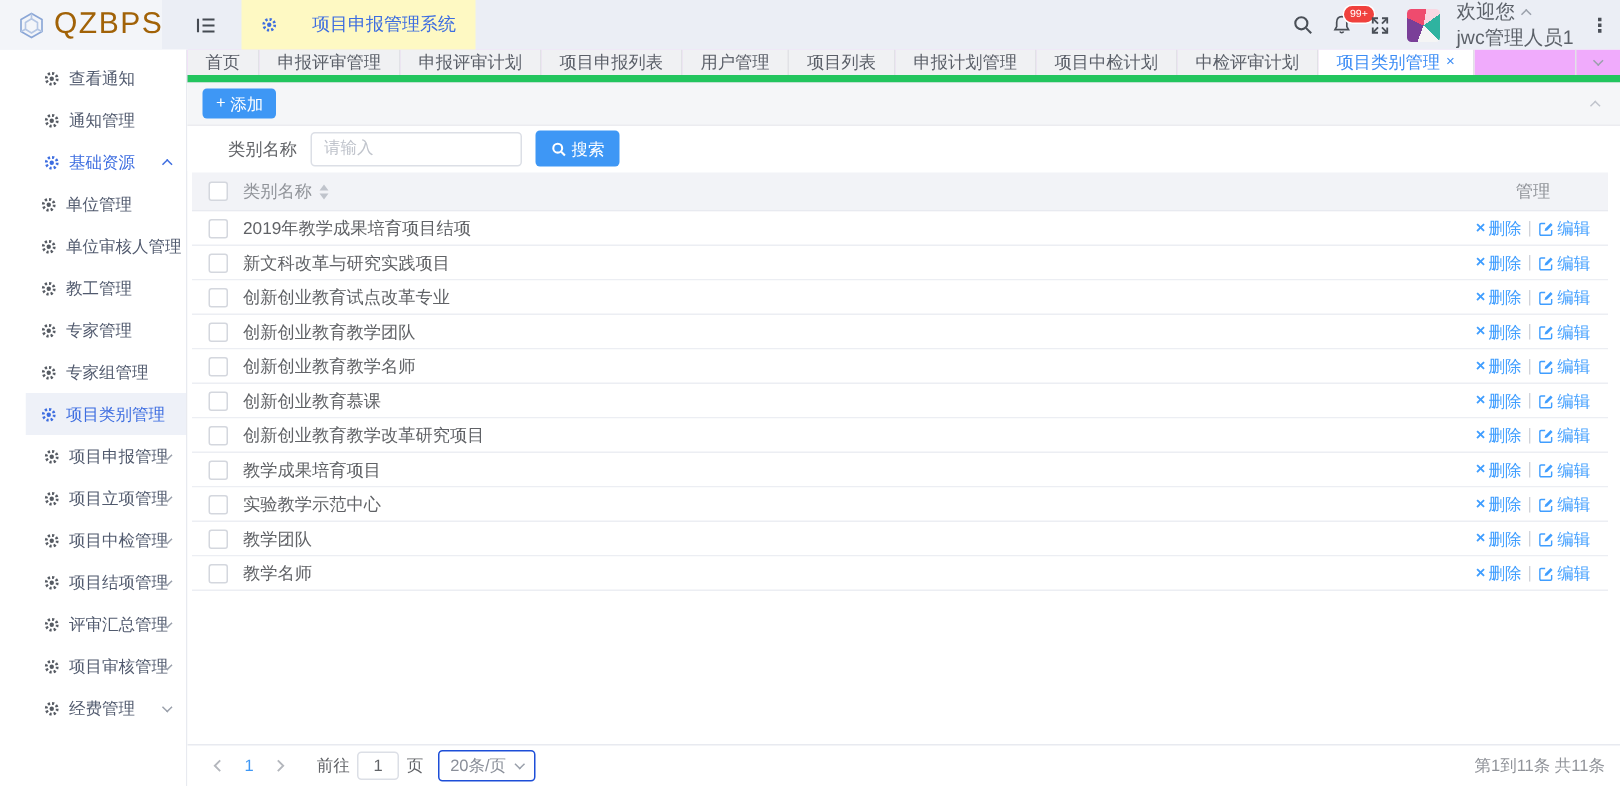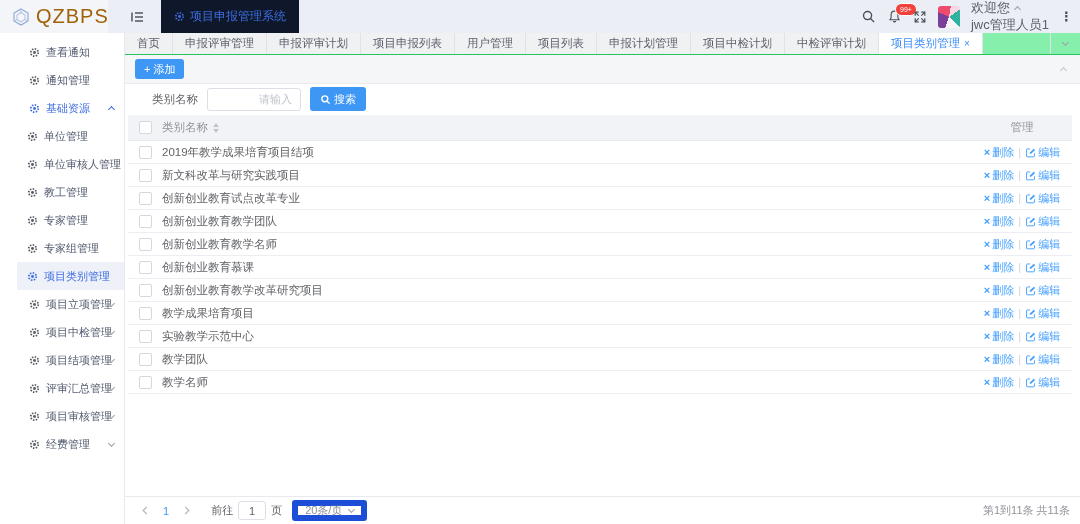--- a/index.html
+++ b/index.html
@@ -5,21 +5,21 @@
   * { margin:0; padding:0; box-sizing:border-box; }
   html,body { width:1080px; height:524px; overflow:hidden; }
   body { font-family:"Liberation Sans","DejaVu Sans",sans-serif; font-size:12px; color:#515a6e; background:#fff; }
   .app { display:flex; flex-direction:column; width:1080px; height:524px; }
 
   
   .header { flex:0 0 33px; background:#ebeef5; display:flex; align-items:center; position:relative; }
   .logo { width:108px; height:33px; background:#f3f5f9; display:flex; align-items:center; padding-left:11px; gap:5px; }
   .logo-text { color:#a16207; font-size:20px; letter-spacing:1px; }
   .collapse-btn { margin-left:22px; display:flex; align-items:center; cursor:pointer; color:#454a52; }
-  .nav-item { margin-left:16px; height:33px; background:#0f172a; display:flex; align-items:center; gap:5px; padding:0 13px; color:#3d6de0; cursor:pointer; font-size:12px; }
+  .nav-item { margin-left:16px; height:33px; background:#fef9c3; display:flex; align-items:center; gap:23px; padding:0 13px; color:#3d6de0; cursor:pointer; font-size:12px; }
   .header-right { margin-left:auto; display:flex; align-items:center; gap:11px; padding-right:7px; }
   .hicon { color:#4a4f57; display:flex; align-items:center; cursor:pointer; position:relative; }
   .badge { position:absolute; top:-6px; left:8px; background:#f0413d; color:#fff; font-size:7px; line-height:1; padding:2px 4px; border-radius:7px; border:1px solid #fff; }
   .avatar { width:22px; height:22px; border-radius:3px; background:conic-gradient(from 200deg at 50% 50%, #7a3f98 0deg 95deg, #ef4b6e 95deg 170deg, #f8d7e2 170deg 215deg, #2fb3a0 215deg 295deg, #f5f5f5 295deg 360deg); cursor:pointer; }
   .user-block { display:flex; flex-direction:column; line-height:1.25; font-size:13px; color:#5c6169; cursor:pointer; }
   .user-line1 { display:flex; align-items:center; gap:5px; }
   .dots { font-size:13px; color:#4a4f57; cursor:pointer; font-weight:bold; }
 
   
   .body { flex:1; display:flex; min-height:0;margin-left:17px; }
@@ -32,36 +32,36 @@
   .gear-wrap { display:flex; align-items:center; flex:0 0 auto; }
 
   .chev { display:inline-block; width:5px; height:5px; border-right:1.2px solid currentColor; border-bottom:1.2px solid currentColor; }
   .chev.down { transform:rotate(45deg); margin-top:-2px; }
   .chev.up { transform:rotate(-135deg); margin-top:2px; }
   .chev.grey { color:#9aa0ab; }
 
   .main { flex:1; display:flex; flex-direction:column; min-width:0; background:#fff; }
 
   
-  .tabbar { flex:0 0 22px; background:#86efac; display:flex; align-items:stretch; border-bottom:1px solid #22c55e; font-size:11.5px; color:#5a5f68; }
+  .tabbar { flex:0 0 22px; background:#f0abfc; display:flex; align-items:stretch; border-bottom:5px solid #22c55e; font-size:11.5px; color:#5a5f68; }
   .tab { display:flex; align-items:center; gap:4px; padding:0 12px; background:#f0f1f3; border-right:1px solid #e1e2e6; cursor:pointer; white-space:nowrap; }
   .tab.active { background:#fff; color:#3d8df5; }
   .tab-close { font-size:10px; color:#3d8df5; cursor:pointer; }
   .tab-spacer { flex:1; }
   .tab-dd { flex:0 0 30px; border-left:1px solid #e1e2e6; display:flex; align-items:center; justify-content:center; cursor:pointer; color:#9aa0ab; }
 
   
   .toolbar { flex:0 0 29px; background:#f5f6f8; border-bottom:1px solid #ececf0; display:flex; align-items:center; padding:0 10px; }
   .btn-add { background:#3e97f5; color:#fff; border:none; height:20px; padding:0 9px; border-radius:3px; display:flex; align-items:center; gap:3px; font-size:11px; cursor:pointer; font-family:inherit; }
   .panel-collapse { margin-left:auto; color:#c0c4cc; display:flex; align-items:center; padding-right:4px; cursor:pointer; }
 
   
   .search-row { flex:0 0 30px; display:flex; align-items:center; padding-left:27px; gap:9px; background:#fff; }
   .search-label { color:#606266; font-size:11.5px; }
-  .search-input { width:94px; height:23px; border:1px solid #dcdfe6; border-radius:3px; padding:0 8px; font-size:11px; color:#606266; outline:none; font-family:inherit;text-align:right; }
+  .search-input { width:141px; height:23px; border:1px solid #dcdfe6; border-radius:3px; padding:0 8px; font-size:11px; color:#606266; outline:none; font-family:inherit; }
   .search-input::placeholder { color:#c0c4cc; }
   .btn-search { background:#3e97f5; color:#fff; border:none; height:24px; padding:0 10px; border-radius:3px; display:flex; align-items:center; gap:3px; font-size:11px; cursor:pointer; font-family:inherit; }
 
   
   .table { margin:1px 8px 0 3px; font-size:11.5px; }
   .thead { display:flex; align-items:center; height:26px; background:#f2f3f7; border-bottom:1px solid #e8eaf0; color:#909399; }
   .trow { display:flex; align-items:center; height:23px; border-bottom:1px solid #eceef3; color:#606266; background:#fff; }
   .col-cb { flex:0 0 34px; display:flex; justify-content:center; align-items:center; }
   .col-name { flex:1; display:flex; align-items:center; gap:5px; overflow:hidden; white-space:nowrap; }
   .col-manage { flex:0 0 100px; text-align:center; }
@@ -75,21 +75,21 @@
   .sep { color:#d0d3da; }
 
   .filler { flex:1; }
 
   
   .pagebar { flex:0 0 28px; border-top:1px solid #e8eaf0; display:flex; align-items:center; padding:0 10px; font-size:11px; color:#606266; background:#fff; }
   .pg-arrow { color:#b4b7bd; padding:0 6px; cursor:pointer; display:flex; align-items:center; }
   .pg-cur { color:#3e97f5; padding:0 8px; cursor:pointer; }
   .goto-label { margin-left:14px; }
   .goto-input { width:28px; height:19px; border:1px solid #dcdfe6; border-radius:3px; text-align:center; margin:0 5px; font-size:11px; color:#606266; outline:none; font-family:inherit; }
-  .size-select { margin-left:10px; height:21px; border:6px solid #1d4ed8; border-radius:3px; padding:0 7px; display:flex; align-items:center; gap:7px; color:#8a8f99; cursor:pointer; background:#fff; }
+  .size-select { margin-left:10px; height:21px; border:1px solid #1d4ed8; border-radius:3px; padding:0 7px; display:flex; align-items:center; gap:7px; color:#8a8f99; cursor:pointer; background:#fff; }
   .pg-summary { margin-left:auto; color:#909399; font-size:11px; }
 
   svg { display:block; }
 </style>
 </head>
 <body>
 
 <div class="app">
 
   <div class="header">
@@ -241,20 +241,30 @@
           </span>
           <span>项目类别管理</span>
         </div>
         <div class="side-item">
           <span class="gear-wrap">
             <svg width="11" height="11" viewBox="0 0 12 12">
               <circle cx="6" cy="6" r="4" fill="none" stroke="#565b63" stroke-width="2" stroke-dasharray="1.6 1.5"></circle>
               <circle cx="6" cy="6" r="1.6" fill="#565b63"></circle>
             </svg>
           </span>
+          <span>项目申报管理</span>
+          <span class="chev down grey"></span>
+        </div>
+        <div class="side-item">
+          <span class="gear-wrap">
+            <svg width="11" height="11" viewBox="0 0 12 12">
+              <circle cx="6" cy="6" r="4" fill="none" stroke="#565b63" stroke-width="2" stroke-dasharray="1.6 1.5"></circle>
+              <circle cx="6" cy="6" r="1.6" fill="#565b63"></circle>
+            </svg>
+          </span>
           <span>项目立项管理</span>
           <span class="chev down grey"></span>
         </div>
         <div class="side-item">
           <span class="gear-wrap">
             <svg width="11" height="11" viewBox="0 0 12 12">
               <circle cx="6" cy="6" r="4" fill="none" stroke="#565b63" stroke-width="2" stroke-dasharray="1.6 1.5"></circle>
               <circle cx="6" cy="6" r="1.6" fill="#565b63"></circle>
             </svg>
           </span>

